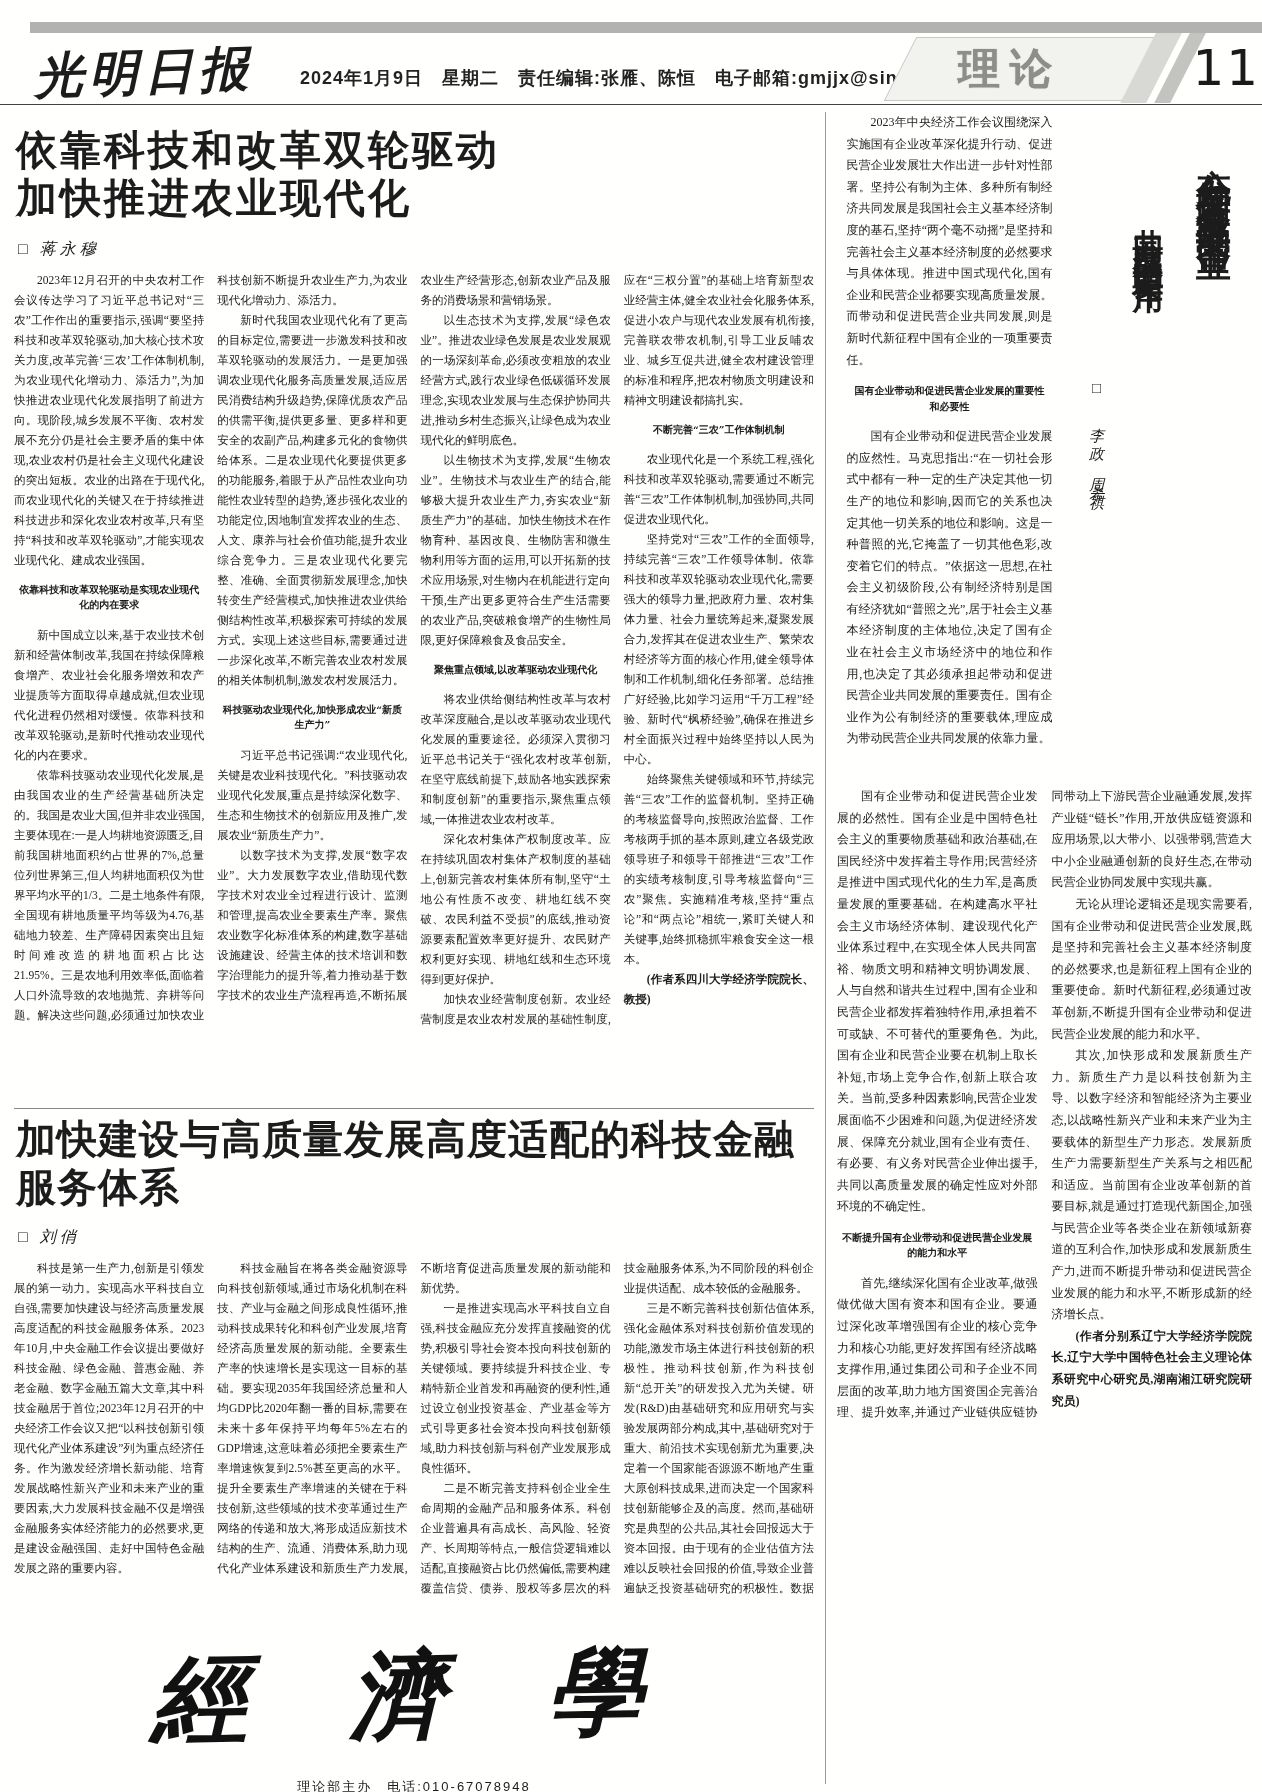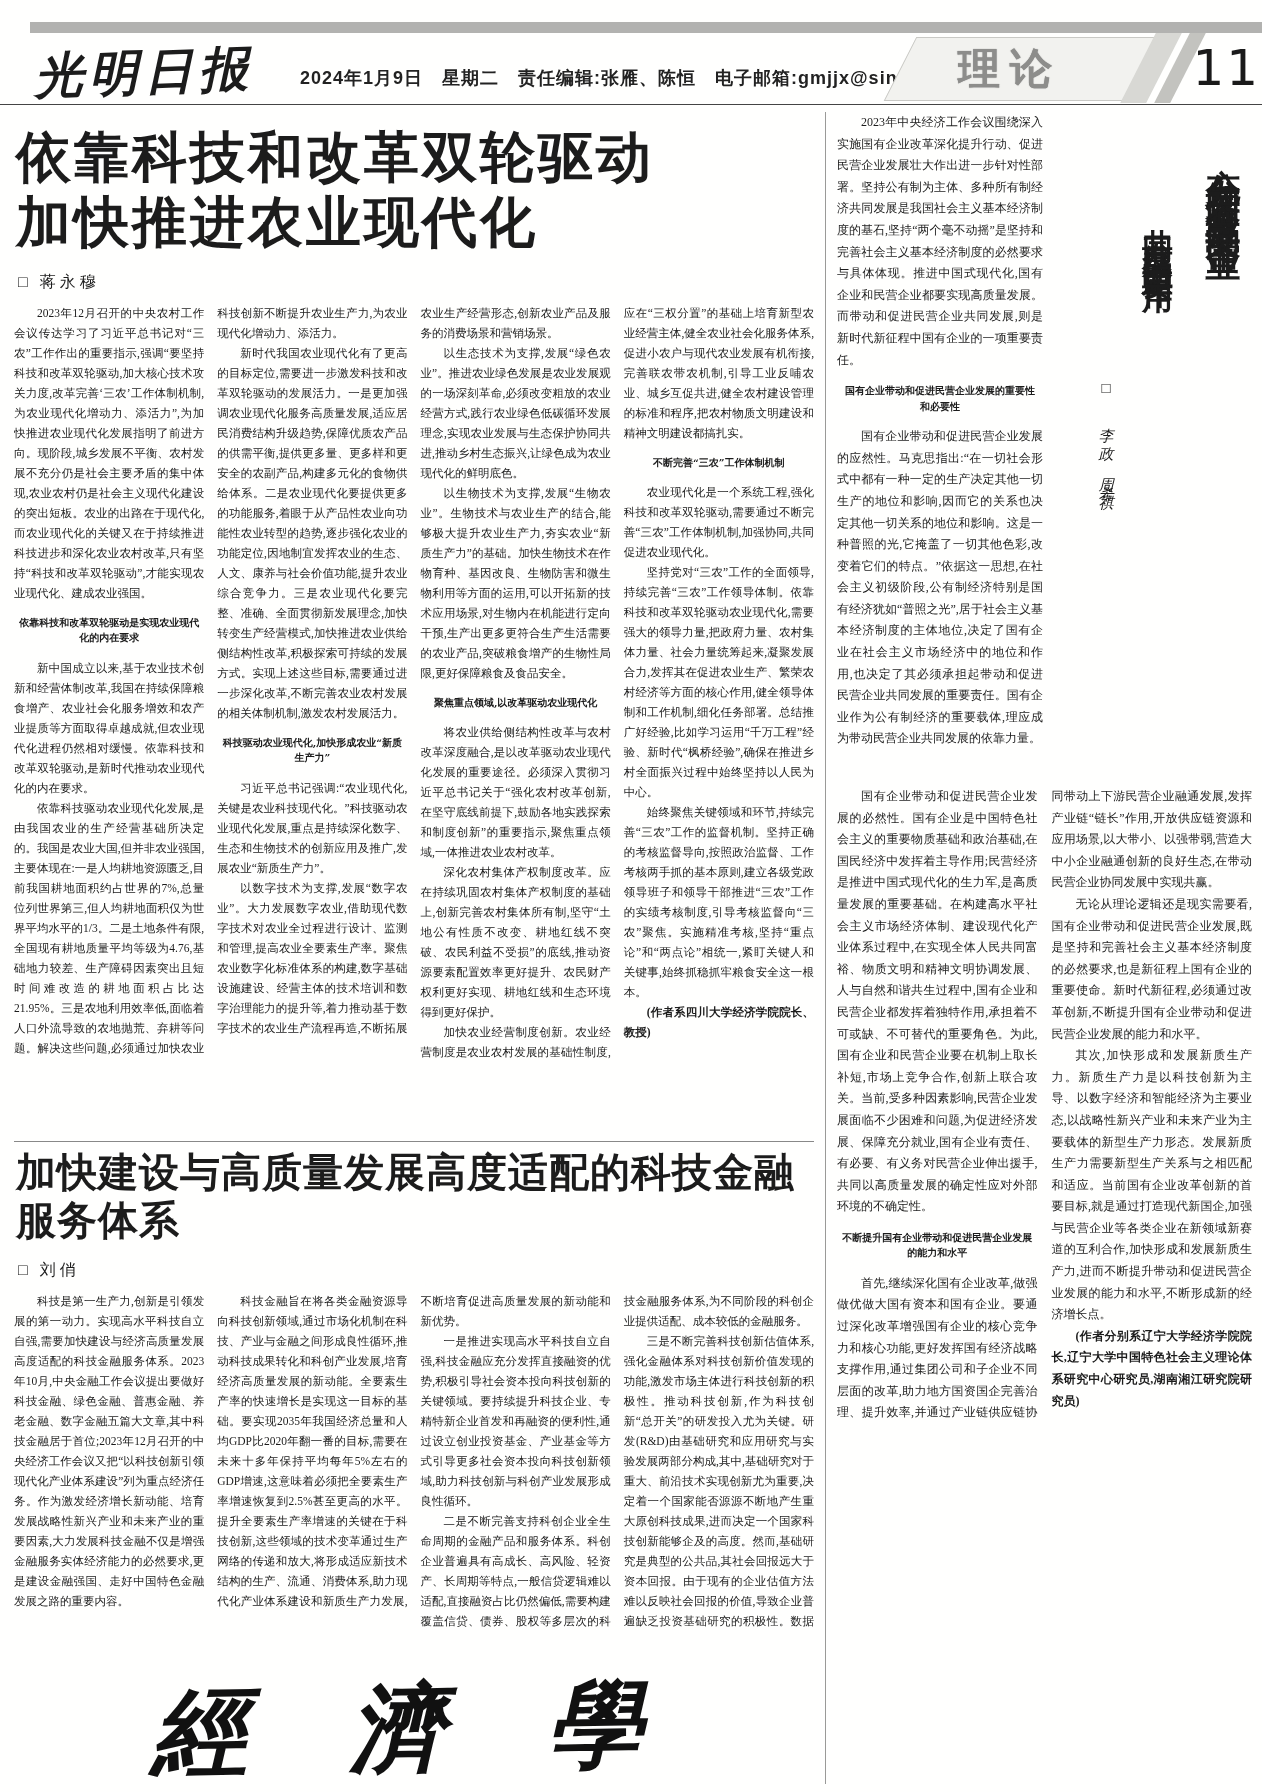--- a/index.html
+++ b/index.html
@@ -22,40 +22,40 @@
              text-shadow:0 0 1px #777;}
   .page-num{position:absolute;right:2px;top:6px;font-size:50px;font-family:"DejaVu Sans",sans-serif;
             color:#1a1a1a;letter-spacing:2px;}
   .header-rule{position:absolute;left:0;right:0;top:104px;height:1px;background:#444;}
   
   .content{position:absolute;left:14px;right:10px;top:112px;bottom:8px;display:flex;}
   .left-region{width:800px;flex:none;}
   .v-rule{width:1px;background:#9a9a98;margin:0 11px;flex:none;}
   .right-region{flex:1;min-width:0;}
   
-  .a1-title{font-size:55px;font-weight:900;line-height:1.18;letter-spacing:3px;margin:14px 0 12px 2px;
-            font-family:Liberation Serif, serif;}
-  .author-line{font-size:16px;letter-spacing:4px;margin:16px 0 10px 4px;}
+  .a1-title{font-size:41px;font-weight:900;line-height:1.18;letter-spacing:3px;margin:14px 0 12px 2px;
+            font-family:Liberation Sans, sans-serif;}
+  .author-line{font-size:16px;font-style:italic;letter-spacing:4px;margin:16px 0 10px 4px;}
   .col-body{column-gap:13px;font-size:11.5px;line-height:1.74;text-align:justify;overflow:hidden;}
   .a1-body{column-count:4;height:828px;}
   .para{margin:0;text-indent:2em;}
   .subhead{font-size:10px;font-weight:bold;text-align:center;line-height:1.55;margin:12px 4px;
            break-inside:avoid;font-family:"DejaVu Serif",serif;}
   .attribution{font-weight:bold;}
   .h-rule{height:1px;background:#888;margin:10px 0 6px;}
   
   .a2-title{font-size:40px;font-weight:900;letter-spacing:1px;margin:6px 0 0 2px;line-height:1.2;
             font-family:"DejaVu Serif",serif;}
   .a2-body{column-count:4;height:356px;}
   .calligraphy{text-align:center;font-size:96px;font-weight:bold;font-style:italic;letter-spacing:34px;
                margin-top:18px;color:#111;font-family:"DejaVu Serif",serif;transform:rotate(-1deg);}
   .page-footer{text-align:center;font-size:13px;font-weight:normal;letter-spacing:2px;margin-top:16px;
                font-family:"Liberation Sans","DejaVu Sans",sans-serif;}
   
-  .a3-top{display:flex;justify-content:space-between;}
+  .a3-top{display:flex;justify-content:center;}
   .a3-colA{width:206px;flex:none;font-size:12px;line-height:1.8;text-align:justify;}
   .a3-colA .para{margin:0;text-indent:2em;}
   .a3-headline{writing-mode:vertical-rl;height:660px;flex:none;padding-right:6px;}
   .a3-t1{font-size:35px;font-weight:900;letter-spacing:6px;padding-top:28px;margin-left:20px;
          font-family:"DejaVu Serif",serif;}
   .a3-t2{font-size:31px;font-weight:900;letter-spacing:7px;padding-top:92px;margin-left:22px;
          font-family:"DejaVu Serif",serif;}
   .a3-byline{font-size:15px;font-style:italic;letter-spacing:8px;padding-top:268px;margin-left:34px;}
   .a3-body{column-count:2;column-gap:14px;font-size:12px;line-height:1.8;text-align:justify;
            margin-top:14px;overflow:hidden;height:930px;}

